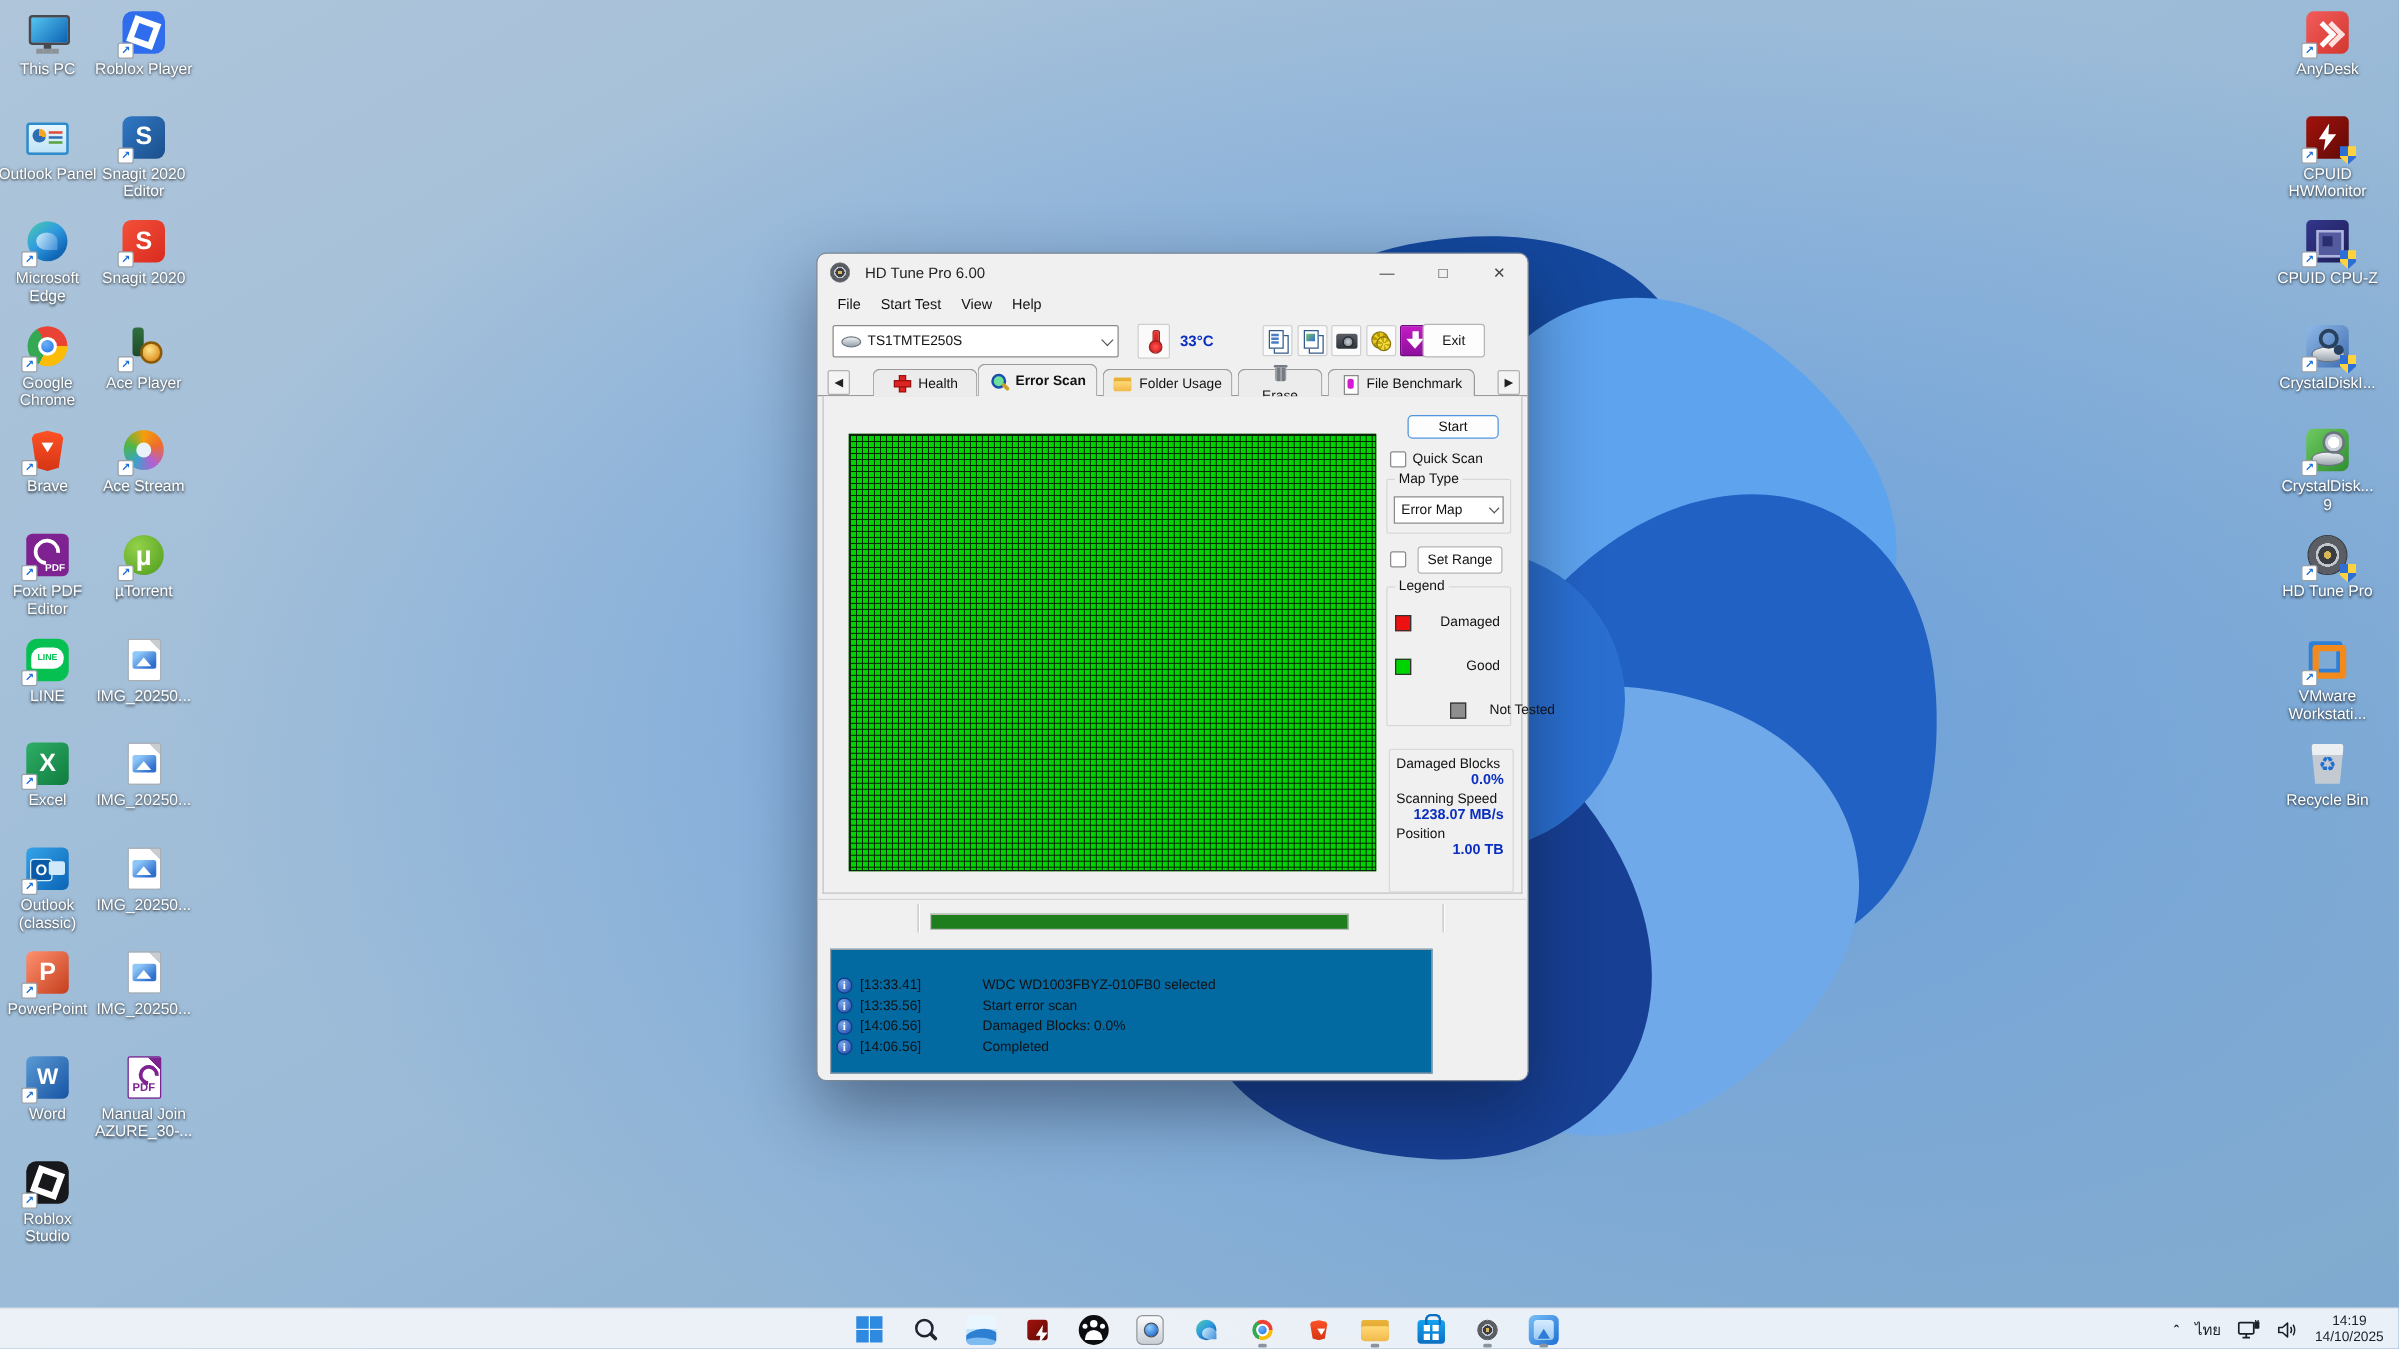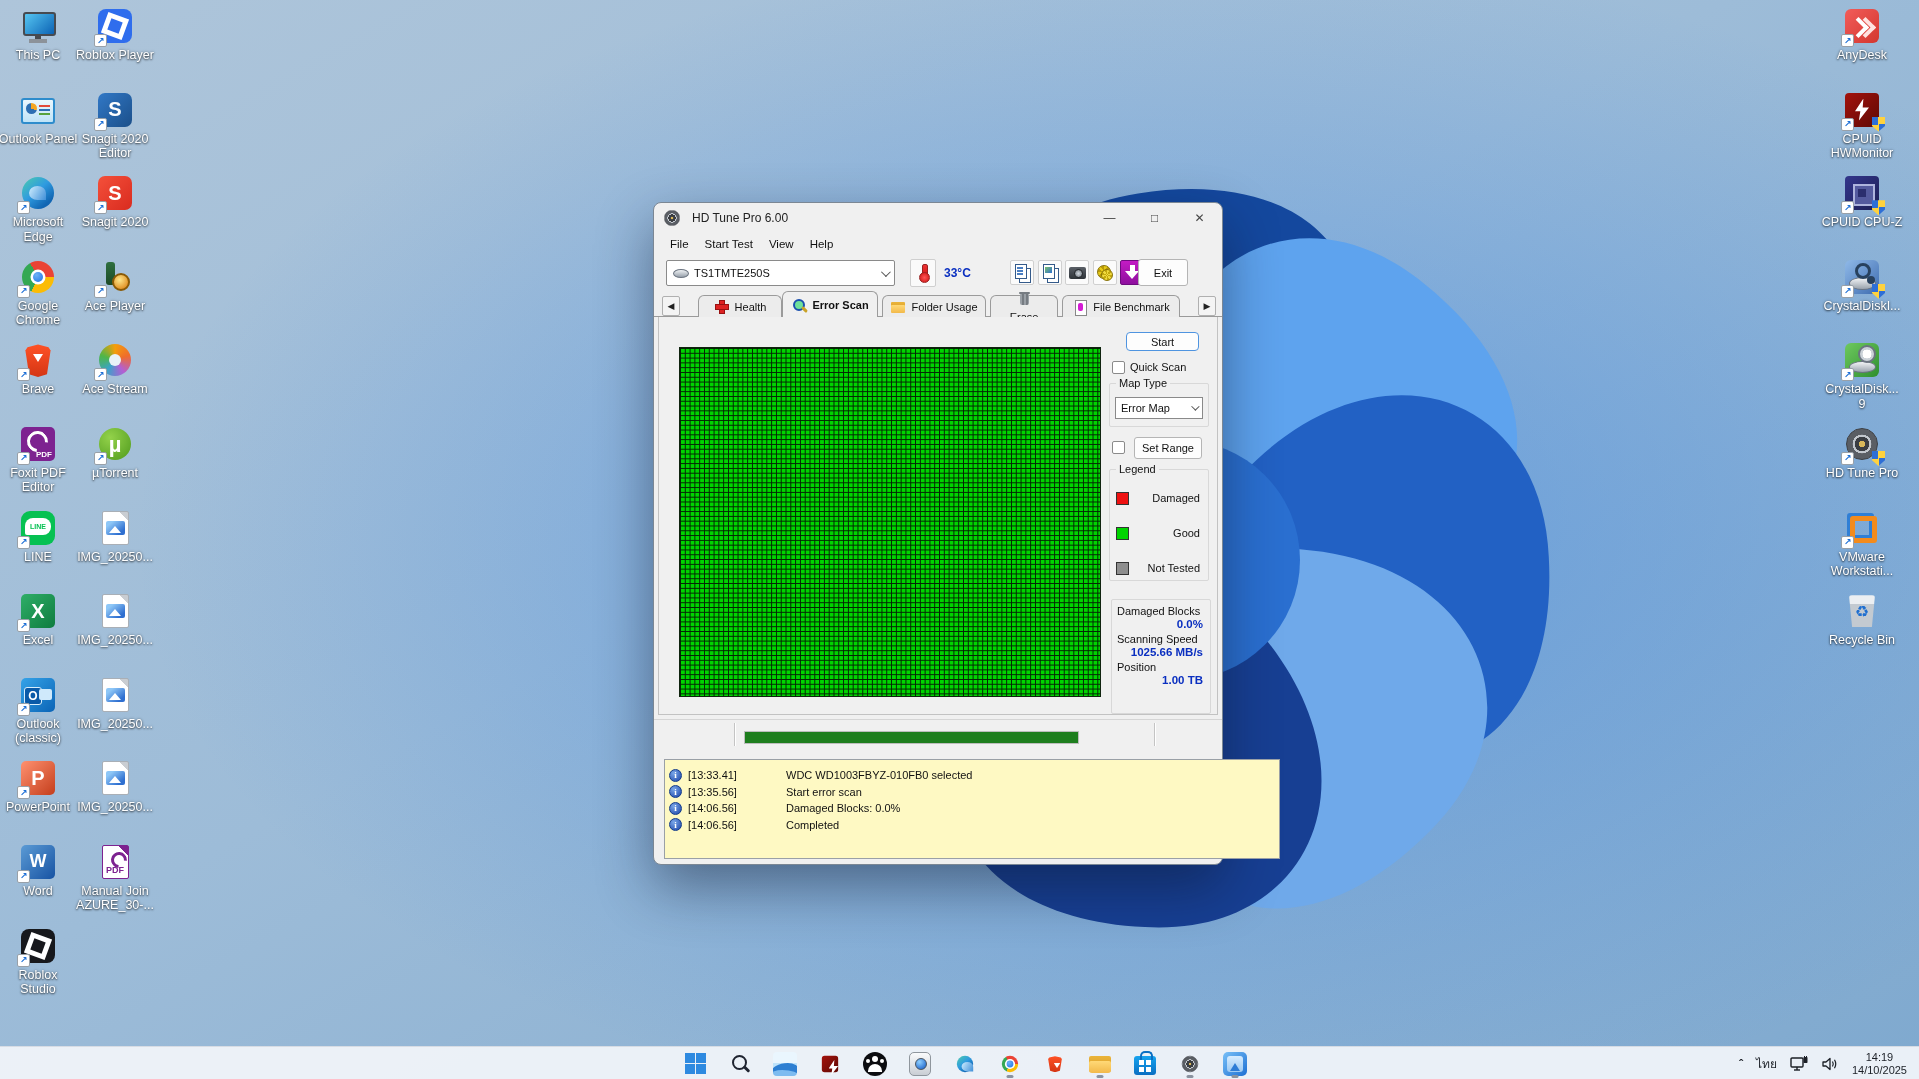--- a/index.html
+++ b/index.html
@@ -224,21 +224,21 @@
   .sel .chevd{margin-left:auto;width:6px;height:6px;border-right:1.6px solid #555;border-bottom:1.6px solid #555;transform:rotate(45deg) translateY(-2px);}
   .lrow{position:absolute;left:462px;width:84px;height:14px;display:flex;align-items:center;}
   .lsq{width:13px;height:13px;border:1px solid #333;}
   .lrow .ltext{margin-left:auto;font-size:11px;}
   .stats{position:absolute;left:457px;top:396px;width:100px;height:115px;border:1px solid #d8d8d8;border-radius:2px;padding:5px 5px 0 5px;}
   .stat .slabel{font-size:11px;color:#111;}
   .stat .svalue{font-size:11.5px;font-weight:bold;color:#0a2fc0;text-align:right;padding-right:2px;margin:1px 0 3px 0;}
   .statusbar{position:absolute;left:0;right:0;top:516px;height:30px;border-top:1px solid #d5d5d5;}
   .sdiv{position:absolute;top:3px;bottom:3px;width:1px;background:#c4c4c4;box-shadow:1px 0 0 0 #fff;}
   .pbar{position:absolute;left:90px;top:11px;width:335px;height:13px;background:#1e7e1e;border:1px solid #bdbdbd;}
-  .logbox{position:absolute;left:10px;top:556px;width:616px;height:100px;background:#fef9c3;border:1px solid #9aa0a6;padding:7px 4px;overflow:hidden;}
+  .logbox{position:absolute;left:10px;top:556px;width:482px;height:100px;background:#0369a1;border:1px solid #9aa0a6;padding:20px 4px;overflow:hidden;}
   .logline{display:flex;align-items:center;height:16.5px;gap:6px;}
   .ti-info{width:13px;height:13px;flex:0 0 13px;border-radius:50%;border:1px solid #123a8a;
     background:radial-gradient(circle at 35% 30%,#7aa7e8,#1a44a8);display:flex;align-items:center;justify-content:center;}
   .ti-info::before{content:"i";color:#fff;font-size:9px;font-weight:bold;font-family:"Liberation Serif",serif;}
   .logtime{width:92px;flex:0 0 92px;font-size:11px;}
   .logmsg{font-size:11px;white-space:pre;}
 </style>
 </head>
 <body>
 
@@ -605,21 +605,21 @@
     </div>
     <div id="legend"></div>
 
     <div class="stats" id="stats">
         <div class="stat">
           <div class="slabel">Damaged Blocks</div>
           <div class="svalue">0.0%</div>
         </div>
         <div class="stat">
           <div class="slabel">Scanning Speed</div>
-          <div class="svalue">1025.66 MB/s</div>
+          <div class="svalue">1238.07 MB/s</div>
         </div>
         <div class="stat">
           <div class="slabel">Position</div>
           <div class="svalue">1.00 TB</div>
         </div>
       </div>
 
     <div class="statusbar">
       <div class="sdiv" style="left:80px;"></div>
       <div class="sdiv" style="left:500px;"></div>
@@ -649,21 +649,21 @@
         </div>
       </div>
   <div class="lrow" style="top: 288px;">
         <div class="lsq" style="background: rgb(238, 17, 17);"></div>
         <div class="ltext">Damaged</div>
       </div>
       <div class="lrow" style="top: 323px;">
         <div class="lsq" style="background: rgb(0, 212, 0);"></div>
         <div class="ltext">Good</div>
       </div>
-      <div class="lrow" style="top: 358px;">
+      <div class="lrow" style="top: 358px; margin-left: 44px;">
         <div class="lsq" style="background: rgb(142, 142, 142);"></div>
         <div class="ltext">Not Tested</div>
       </div>
     </div>
 
   <div class="taskbar">
     <div class="tb-center" id="tbcenter">
         <div class="tb-item">
           <div class="tbx t-start"></div>
         </div>

